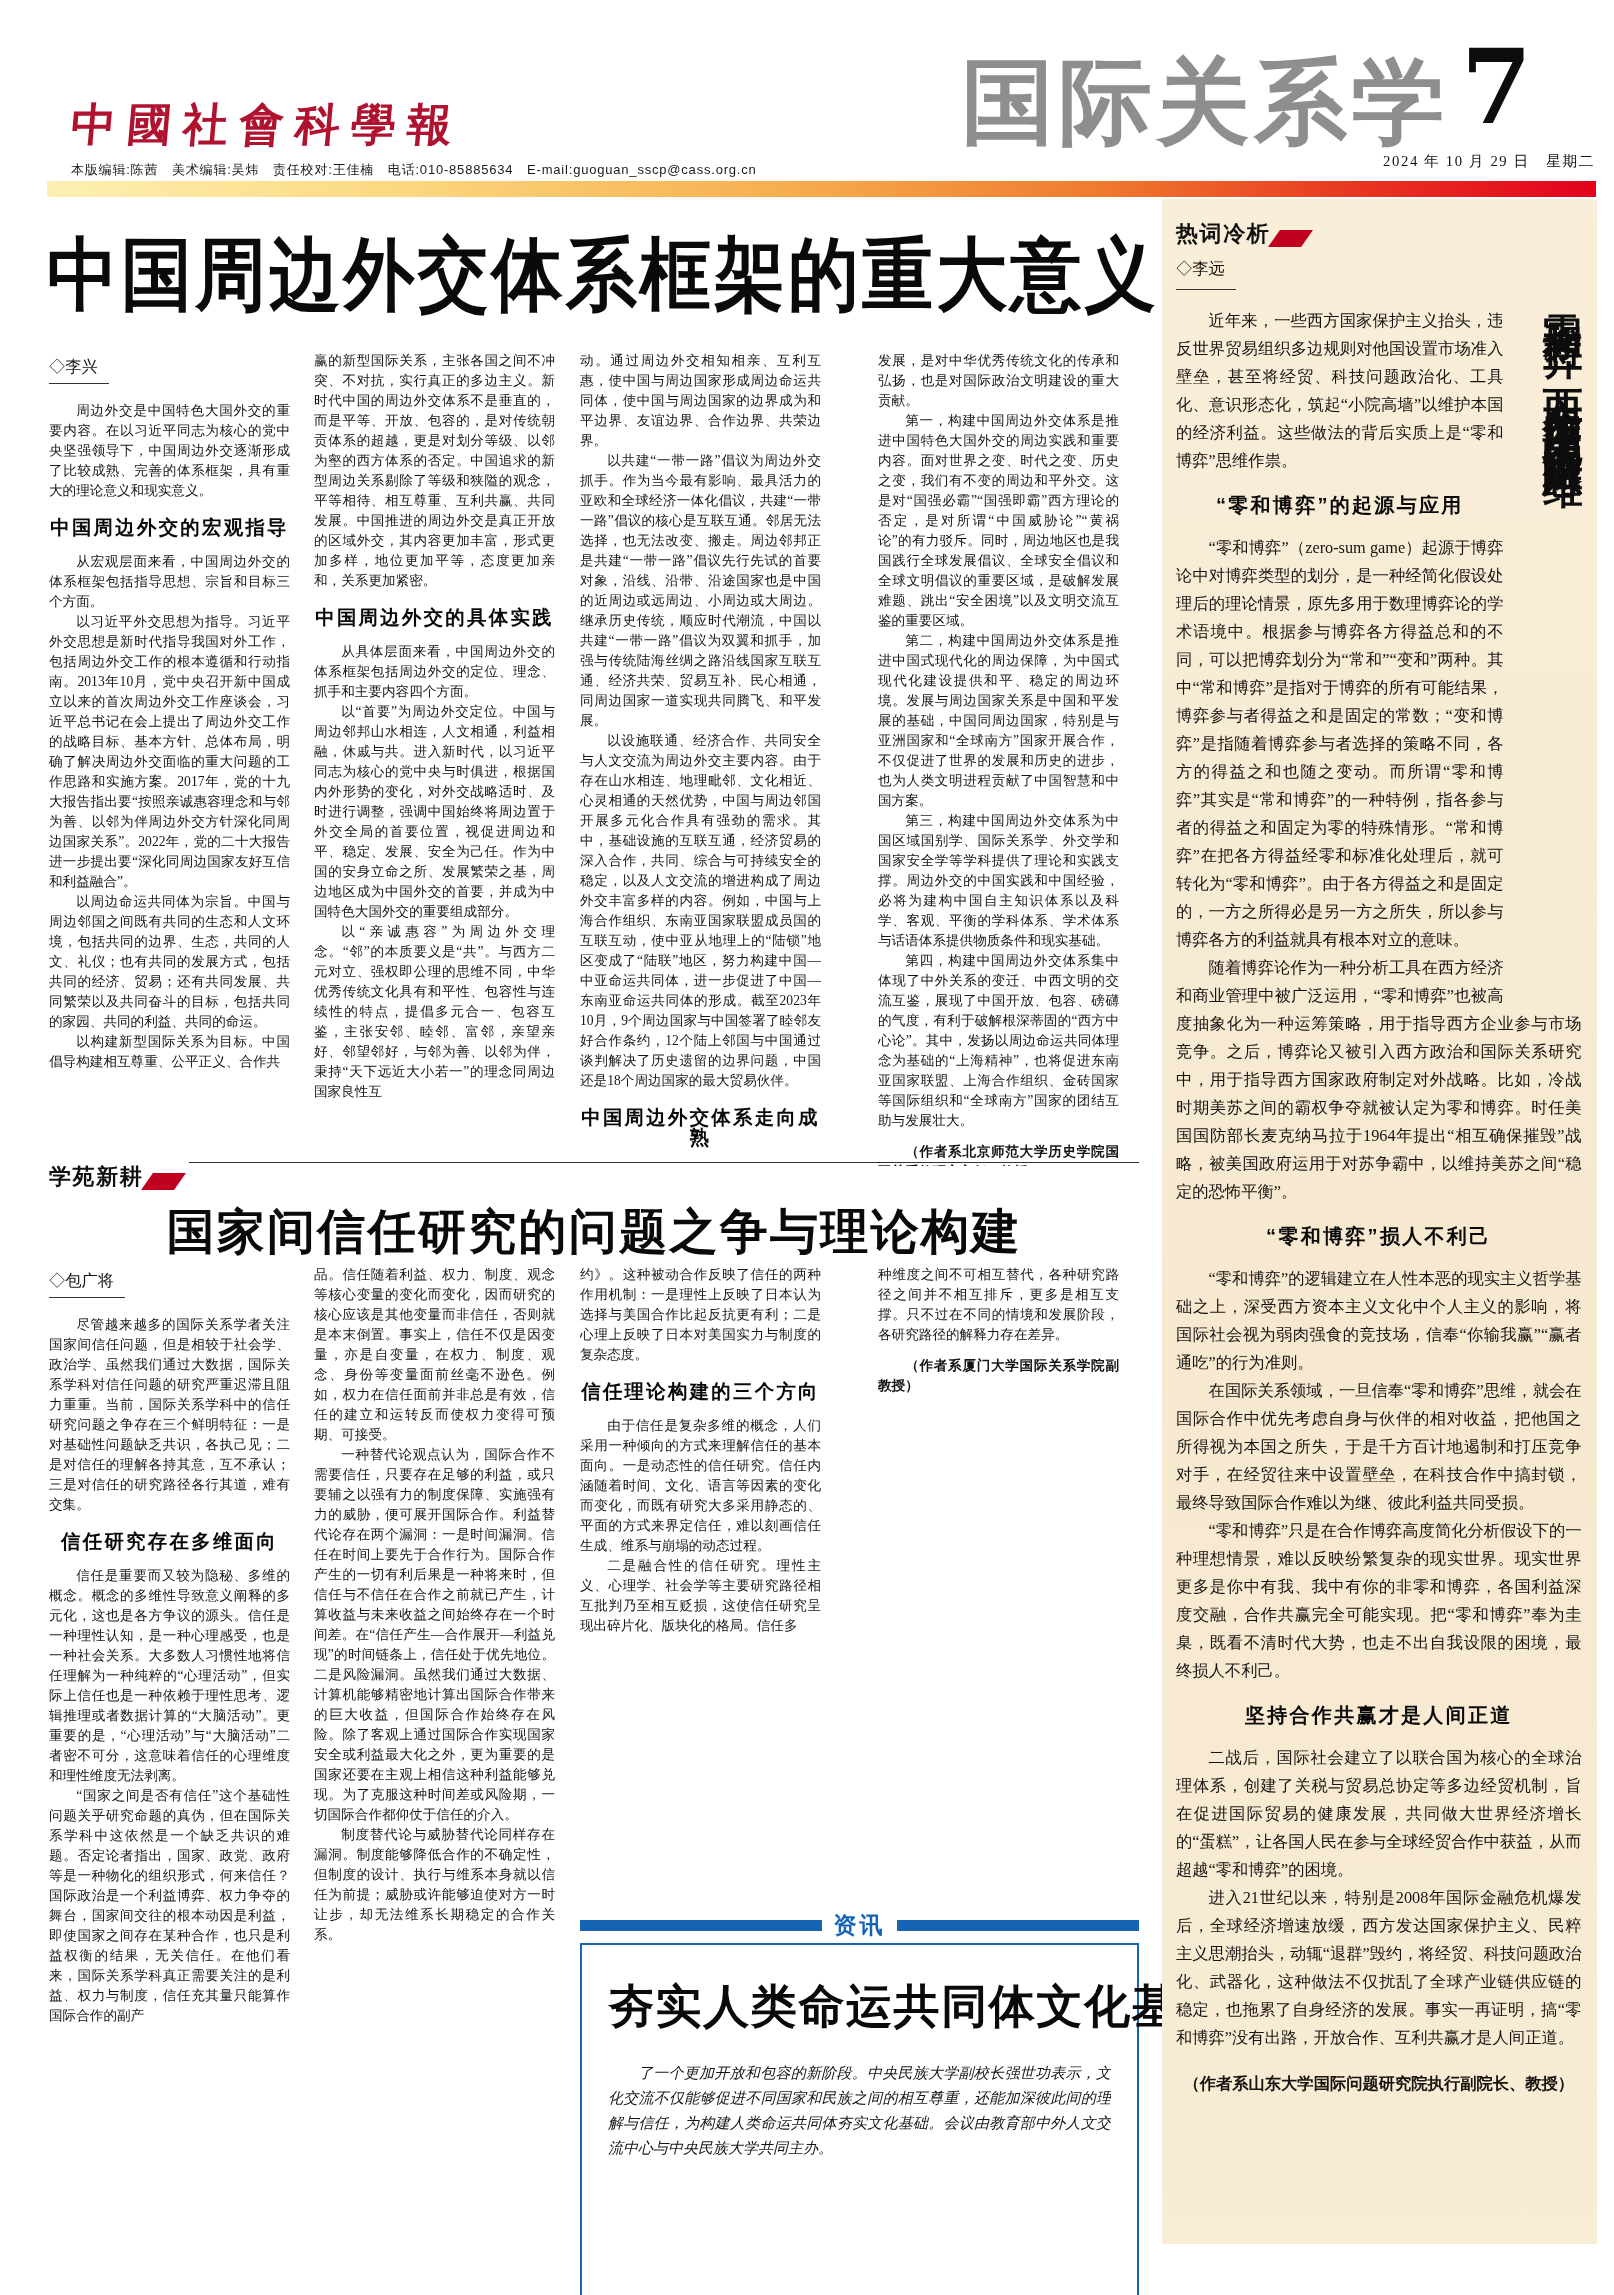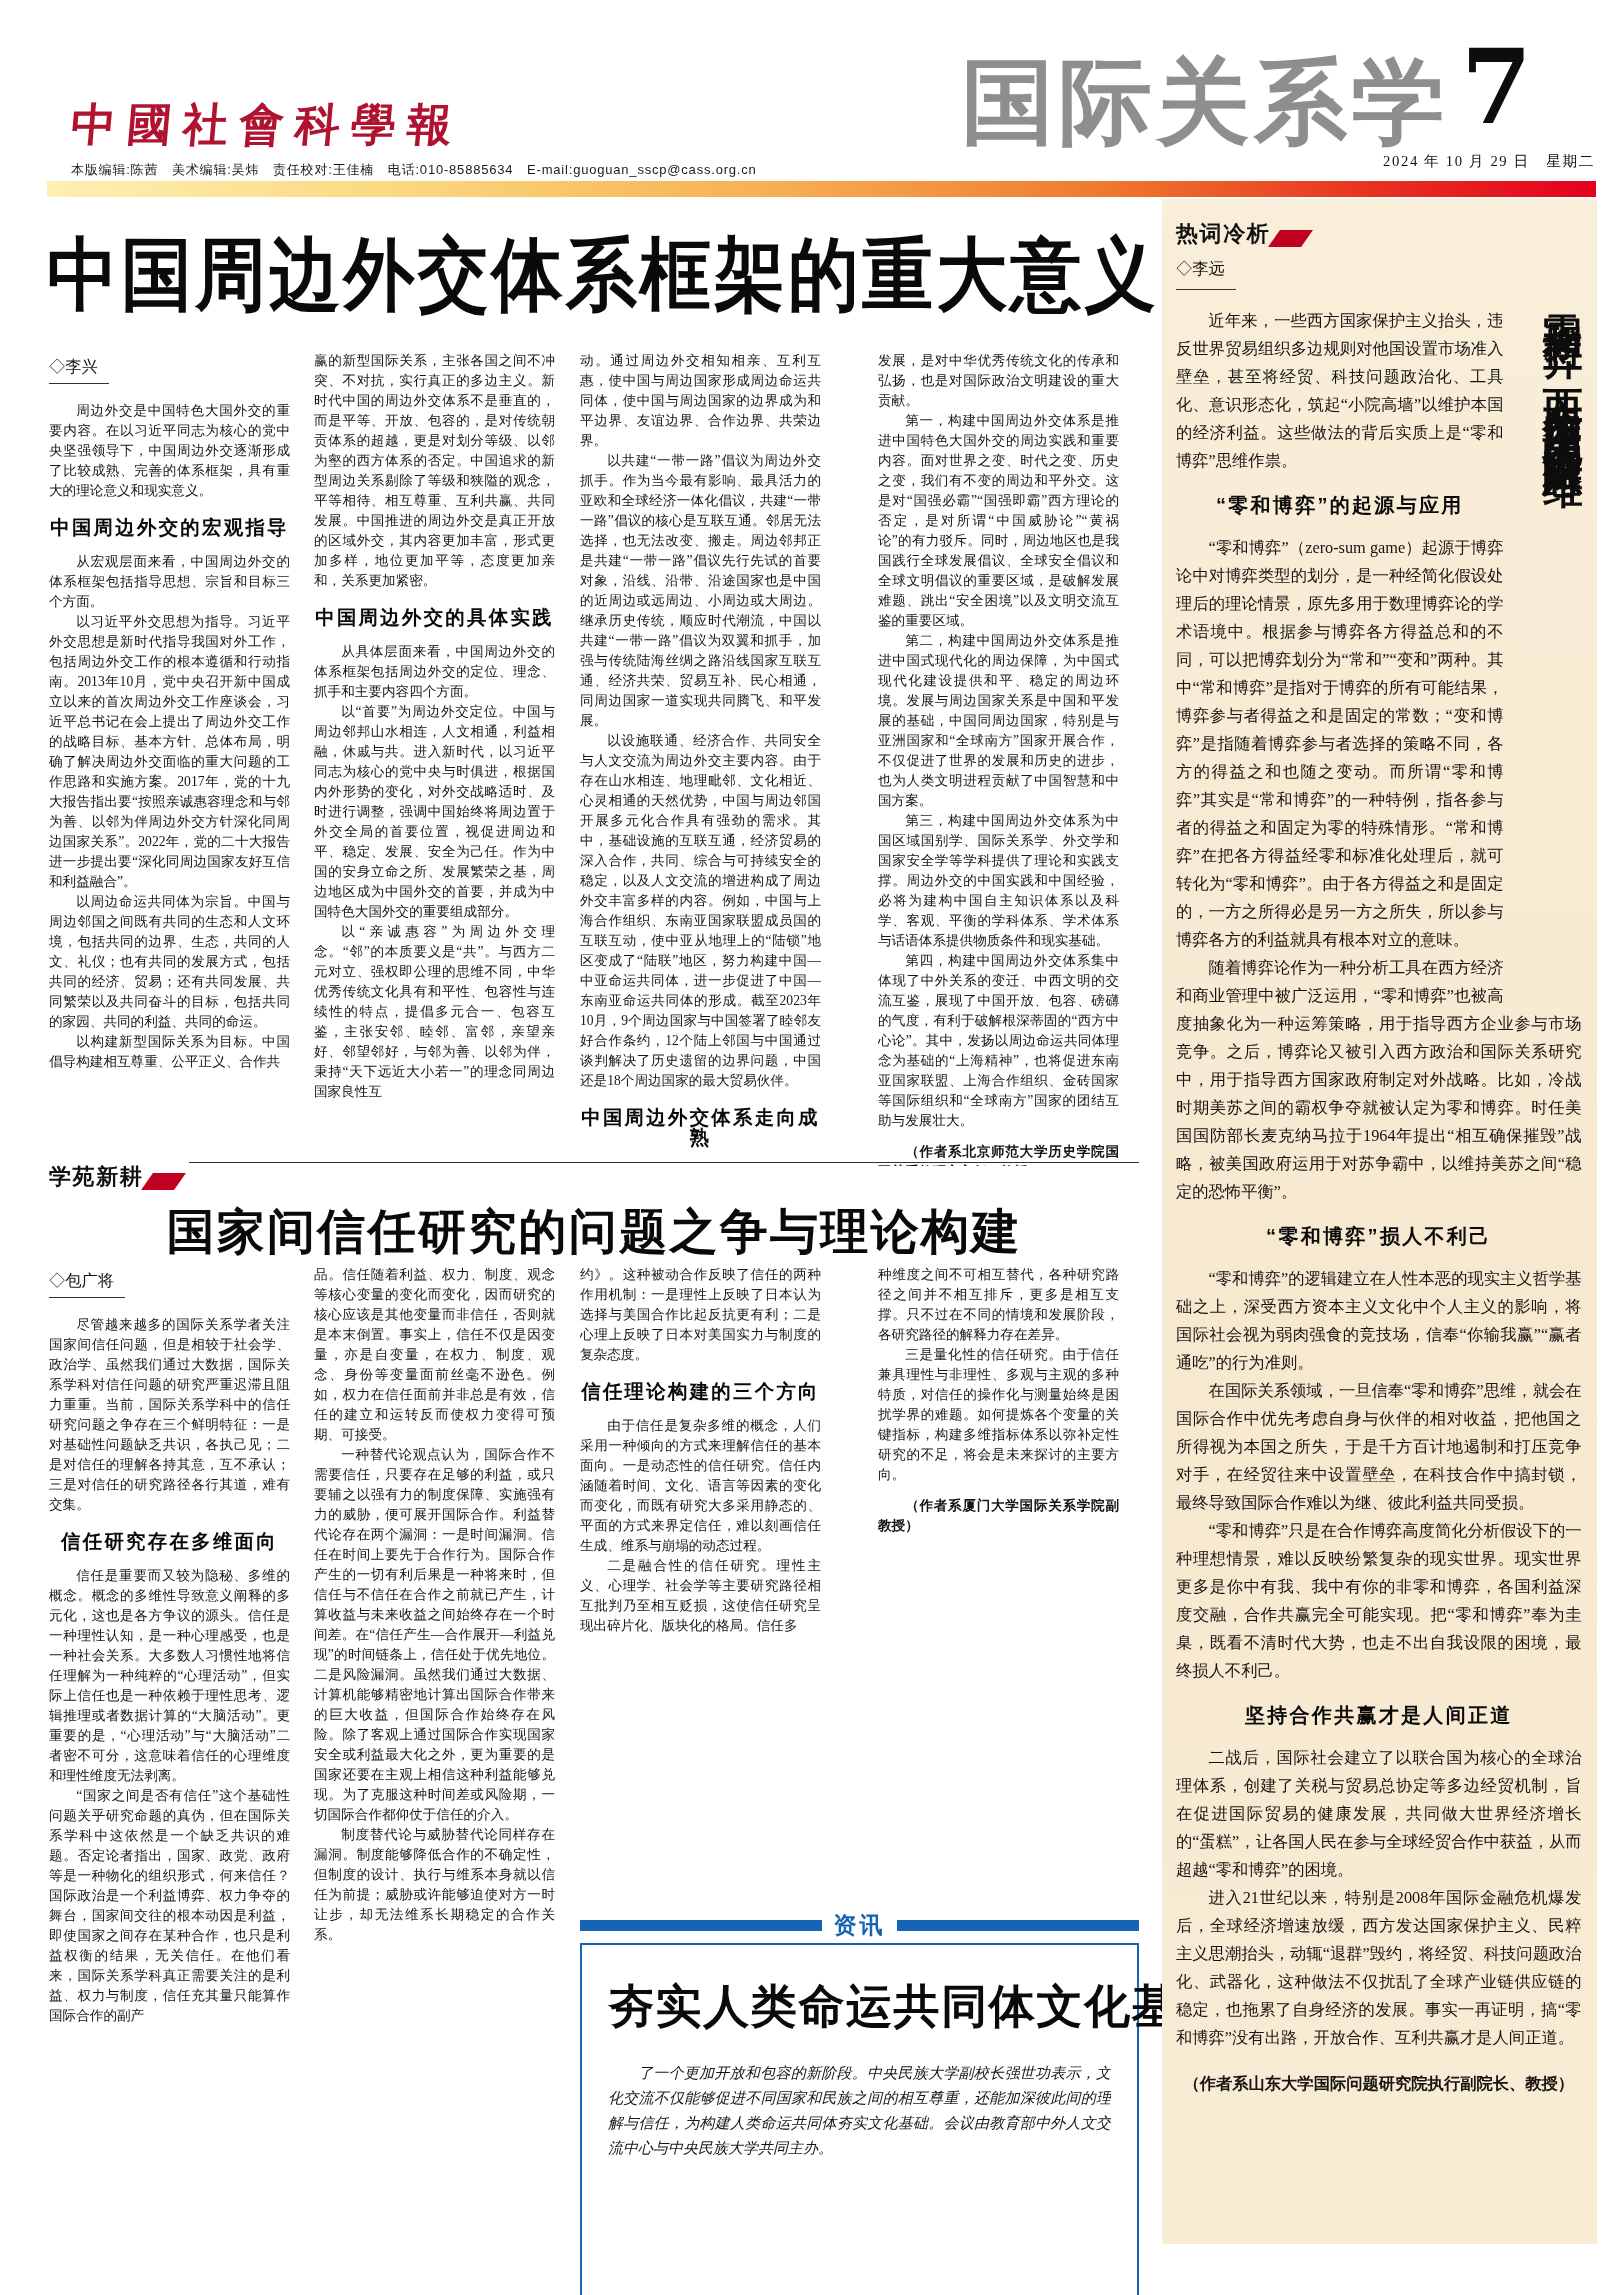--- a/index.html
+++ b/index.html
@@ -132,21 +132,20 @@
       <div class="blk blk-para">制度替代论与威胁替代论同样存在漏洞。制度能够降低合作的不确定性，但制度的设计、执行与维系本身就以信任为前提；威胁或许能够迫使对方一时让步，却无法维系长期稳定的合作关系。</div>
     </div>
   <div class="abs col xy-col-short c3">
       <div class="blk blk-cont">约》。这种被动合作反映了信任的两种作用机制：一是理性上反映了日本认为选择与美国合作比起反抗更有利；二是心理上反映了日本对美国实力与制度的复杂态度。</div>
       <div class="blk blk-sub">信任理论构建的三个方向</div>
       <div class="blk blk-para">由于信任是复杂多维的概念，人们采用一种倾向的方式来理解信任的基本面向。一是动态性的信任研究。信任内涵随着时间、文化、语言等因素的变化而变化，而既有研究大多采用静态的、平面的方式来界定信任，难以刻画信任生成、维系与崩塌的动态过程。</div>
       <div class="blk blk-para">二是融合性的信任研究。理性主义、心理学、社会学等主要研究路径相互批判乃至相互贬损，这使信任研究呈现出碎片化、版块化的格局。信任多</div>
     </div>
   <div class="abs col xy-col-short c4">
       <div class="blk blk-cont">种维度之间不可相互替代，各种研究路径之间并不相互排斥，更多是相互支撑。只不过在不同的情境和发展阶段，各研究路径的解释力存在差异。</div>
-      <div class="blk blk-para">三是量化性的信任研究。由于信任兼具理性与非理性、多观与主观的多种特质，对信任的操作化与测量始终是困扰学界的难题。如何提炼各个变量的关键指标，构建多维指标体系以弥补定性研究的不足，将会是未来探讨的主要方向。</div>
       <div class="blk blk-attr">（作者系厦门大学国际关系学院副教授）</div>
     </div>
 </div>
 
 <div class="abs zx-wrap">
   <div class="zx-bar">
     <span class="b"></span>
     <span class="zx-label">资讯</span>
     <span class="b"></span>
   </div>

